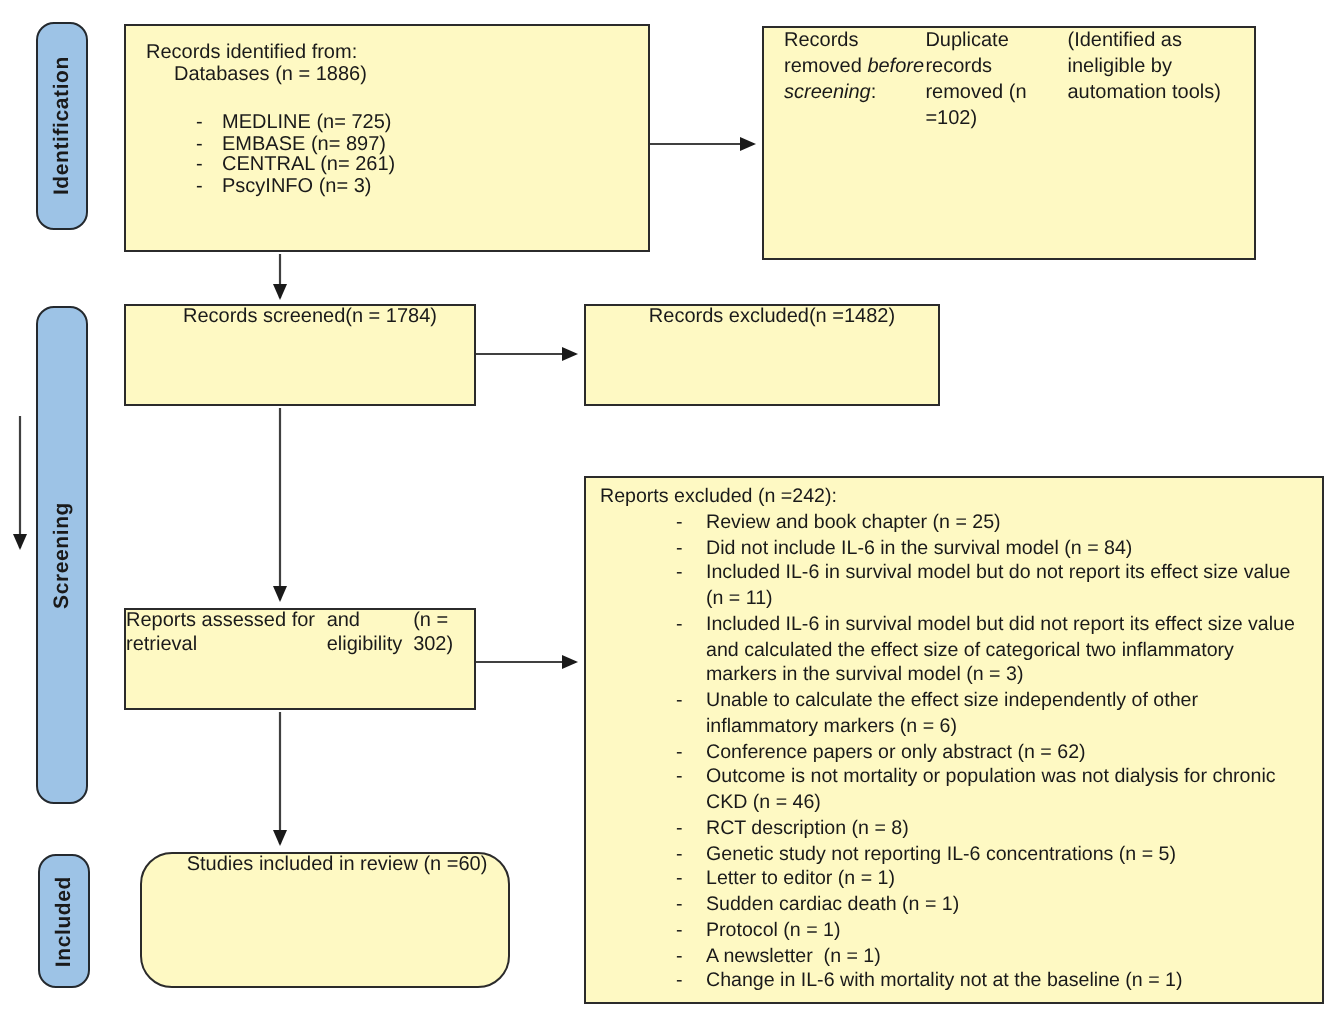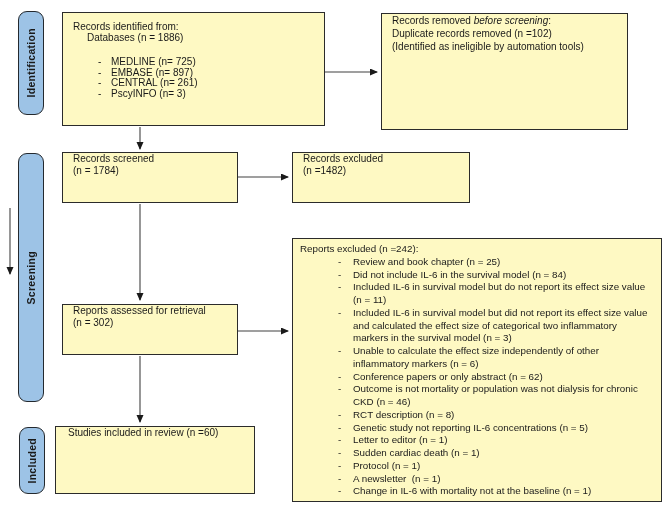--- a/index.html
+++ b/index.html
@@ -33,33 +33,33 @@
 
   
   .fbox {
     position:absolute;
     background:#fef9c3;
     border:1.6px solid #2b2b2b;
     box-sizing:border-box;
     font-size:10px;
     line-height:11.5px;
   }
-  .vcenter { display:flex; flex-direction:column; justify-content:flex-start; }
+  .vcenter { display:flex; justify-content:center; }
 
   #box-identified { left:62px; top:12px; width:263px; height:114px; padding:9px 10px 0 10px; line-height:10.6px; }
   #box-identified .indent1 { margin-left:14px; }
   #box-identified .gap { height:14px; }
 
   #box-removed { left:381px; top:13px; width:247px; height:117px; padding:0 8px 0 10px; line-height:13px; }
   #box-removed .indent1 { }
 
   #box-screened { left:62px; top:152px; width:176px; height:51px; padding-left:10px; }
   #box-rexcluded { left:292px; top:152px; width:178px; height:51px; padding-left:10px; }
-  #box-assessed { left:62px; top:304px; width:176px; height:51px; padding-left:10px; }
-  #box-included { left:55px; top:426px; width:200px; height:68px; padding-left:12px; }
+  #box-assessed { left:62px; top:304px; width:176px; height:51px; }
+  #box-included { left:70px; top:426px; width:185px; height:68px; padding-left:12px;border-radius:16px; }
 
   #box-reports-excluded {
     left:292px; top:238px; width:370px; height:264px;
     padding:4px 6px 0 7px;
     font-size:9.8px; line-height:12.75px;
   }
 
   .bullet-row { display:flex; align-items:flex-start; }
   .bullet-row .dash { flex:none; }
   .bullet-row .txt { flex:1; white-space:pre-wrap; }
@@ -133,20 +133,21 @@
     <div>(n = 1784)</div>
   </div>
 
   <div class="fbox vcenter" id="box-rexcluded">
     <div>Records excluded</div>
     <div>(n =1482)</div>
   </div>
 
   <div class="fbox vcenter" id="box-assessed">
     <div>Reports assessed for retrieval</div>
+    <div>and eligibility</div>
     <div>(n = 302)</div>
   </div>
 
   <div class="fbox vcenter" id="box-included">
     <div>Studies included in review (n =60)</div>
   </div>
 
   <div class="fbox" id="box-reports-excluded">
     <div>Reports excluded (n =242):</div>
     <div class="bullet-row">

